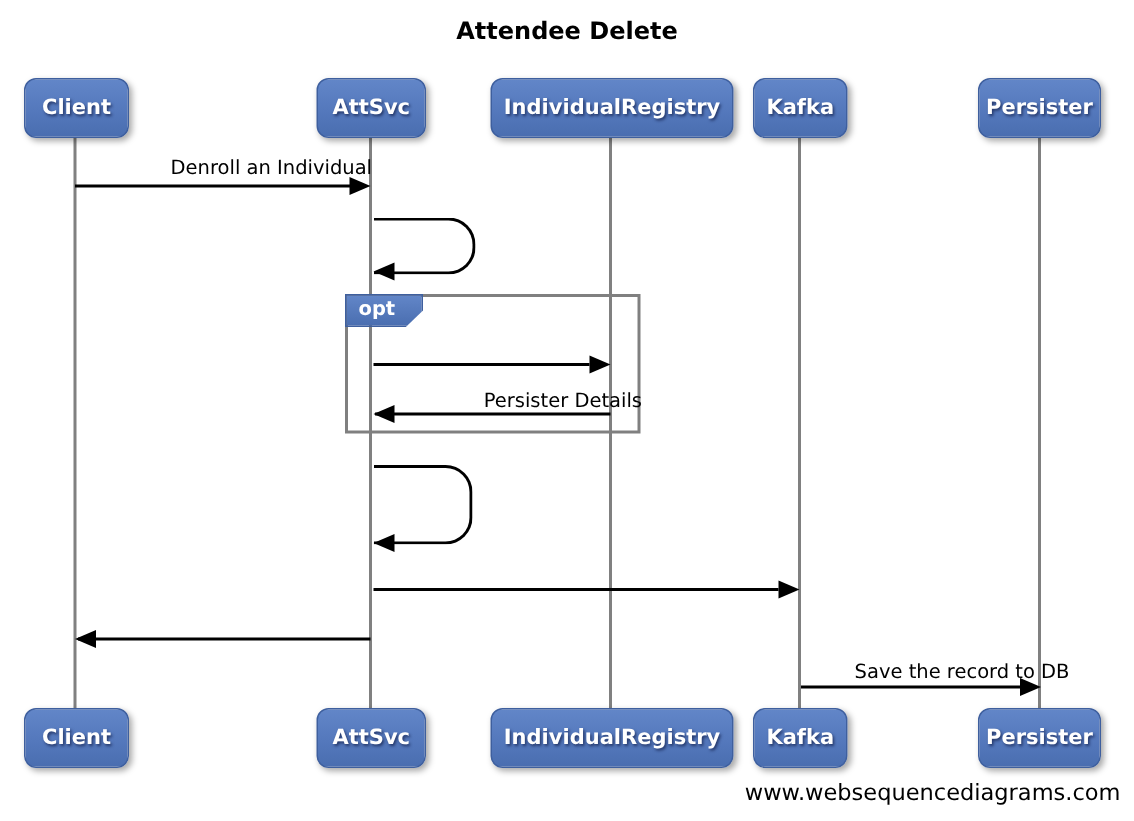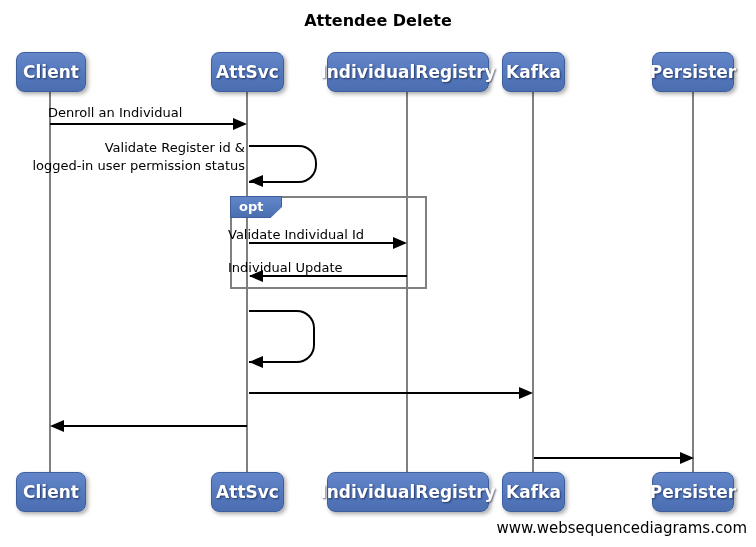--- a/index.html
+++ b/index.html
@@ -11,37 +11,37 @@
   }
   .title{
     position:absolute; top:11px; left:0; width:756px; text-align:center;
     font-size:16px; font-weight:bold;
   }
   .lifeline{ position:absolute; top:92px; height:380px; width:2px; background:#808080; }
   .actor{
     position:absolute; height:40px; box-sizing:border-box;
     background:linear-gradient(180deg,#6286C8 0%,#5478BC 55%,#4A6EB0 100%);
     border:1px solid #3E5F9E; border-radius:8px;
-    color:#fff; font-weight:bold; font-size:17px;
+    color:#fff; font-weight:bold; font-size:14px;
     display:flex; align-items:center; justify-content:center;
     text-shadow:1px 1px 2px rgba(10,20,60,.65);
     box-shadow:2px 2px 4px rgba(0,0,0,.35);
   }
   .hline{ position:absolute; height:2px; background:#000; }
   .arr-r{ position:absolute; width:0; height:0;
     border-top:6px solid transparent; border-bottom:6px solid transparent;
     border-left:14px solid #000; }
   .arr-l{ position:absolute; width:0; height:0;
     border-top:6px solid transparent; border-bottom:6px solid transparent;
     border-right:14px solid #000; }
   .self-loop{ position:absolute; box-sizing:border-box;
     border:2px solid #000; border-left:none; border-radius:0 18px 18px 0; }
   .msg{ position:absolute; font-size:13px; line-height:18px;
     white-space:pre-line; }
-  .center{ text-align:left; }
+  .center{ text-align:right; }
   .right{ text-align:right; }
   .opt-frame{ position:absolute; box-sizing:border-box; border:2px solid #808080; }
   .opt-tab{
     position:absolute; box-sizing:border-box; width:52px; height:22px;
     background:linear-gradient(180deg,#6286C8,#4A6EB0);
     border:1px solid #3E5F9E;
     clip-path:polygon(0 0,100% 0,100% 50%,78% 100%,0 100%);
     color:#fff; font-weight:bold; font-size:13px; line-height:20px;
     padding-left:8px;
   }
@@ -69,43 +69,41 @@
   <div class="actor" style="left:16px;  top:472px; width:70px">Client</div>
   <div class="actor" style="left:211px; top:472px; width:73px">AttSvc</div>
   <div class="actor" style="left:327px; top:472px; width:162px">IndividualRegistry</div>
   <div class="actor" style="left:502px; top:472px; width:63px">Kafka</div>
   <div class="actor" style="left:652px; top:472px; width:82px">Persister</div>
 
   <div class="msg center" style="left:48px; top:104px; width:200px">Denroll an Individual</div>
   <div class="hline" style="left:50px; top:123px; width:184px"></div>
   <div class="arr-r" style="left:233px; top:118px"></div>
 
-  <div class="msg right" style="left:15px; top:139px; width:230px">Validate Register id &amp;
-logged-in user permission status</div>
   <div class="self-loop" style="left:249px; top:145px; width:68px; height:38px"></div>
   <div class="arr-l" style="left:249px; top:175px"></div>
 
   <div class="opt-frame" style="left:230px; top:196px; width:197px; height:93px"></div>
   <div class="opt-tab" style="left:230px; top:196px">opt</div>
 
-  <div class="msg center" style="left:228px; top:226px; width:200px">Validate Individual Id</div>
   <div class="hline" style="left:249px; top:242px; width:144px"></div>
   <div class="arr-r" style="left:393px; top:237px"></div>
 
-  <div class="msg center" style="left:228px; top:259px; width:200px">Individual Update</div>
+  <div class="msg center" style="left:228px; top:259px; width:200px">Persister Details</div>
   <div class="hline" style="left:250px; top:275px; width:157px"></div>
   <div class="arr-l" style="left:249px; top:270px"></div>
 
   <div class="self-loop" style="left:249px; top:310px; width:66px; height:53px"></div>
   <div class="arr-l" style="left:249px; top:356px"></div>
 
   <div class="hline" style="left:249px; top:392px; width:270px"></div>
   <div class="arr-r" style="left:519px; top:387px"></div>
 
   <div class="hline" style="left:52px; top:425px; width:195px"></div>
   <div class="arr-l" style="left:50px; top:420px"></div>
 
+  <div class="msg center" style="left:513px; top:440px; width:200px">Save the record to DB</div>
   <div class="hline" style="left:534px; top:457px; width:146px"></div>
   <div class="arr-r" style="left:680px; top:452px"></div>
 
   <div class="footer">www.websequencediagrams.com</div>
 
 </div>
 
 </body></html>

